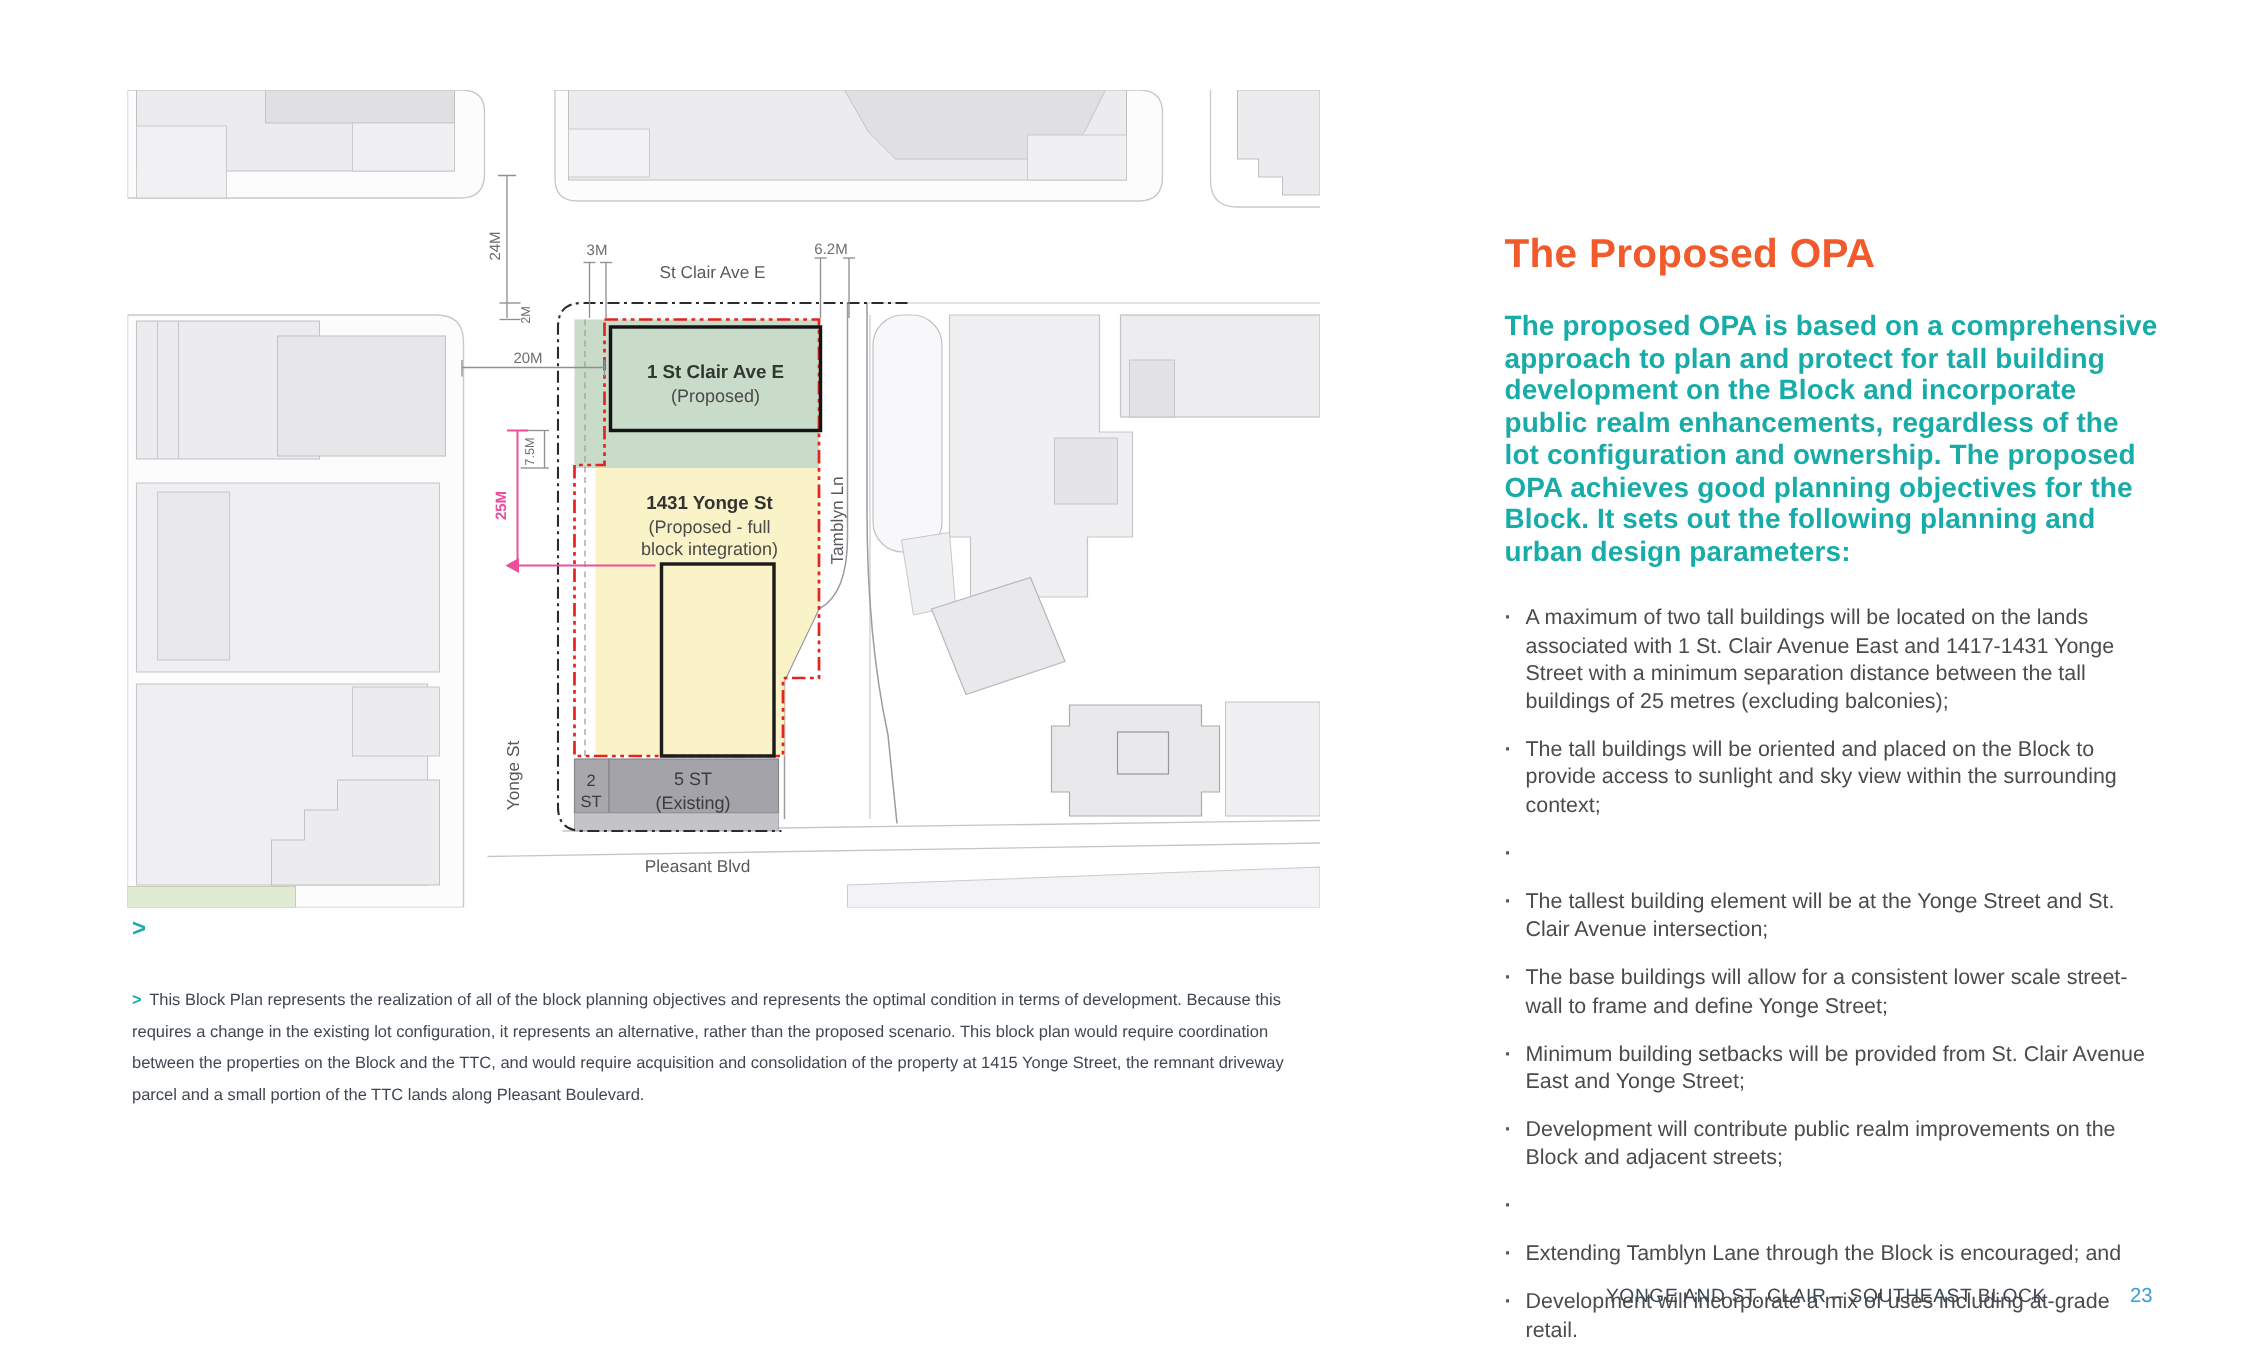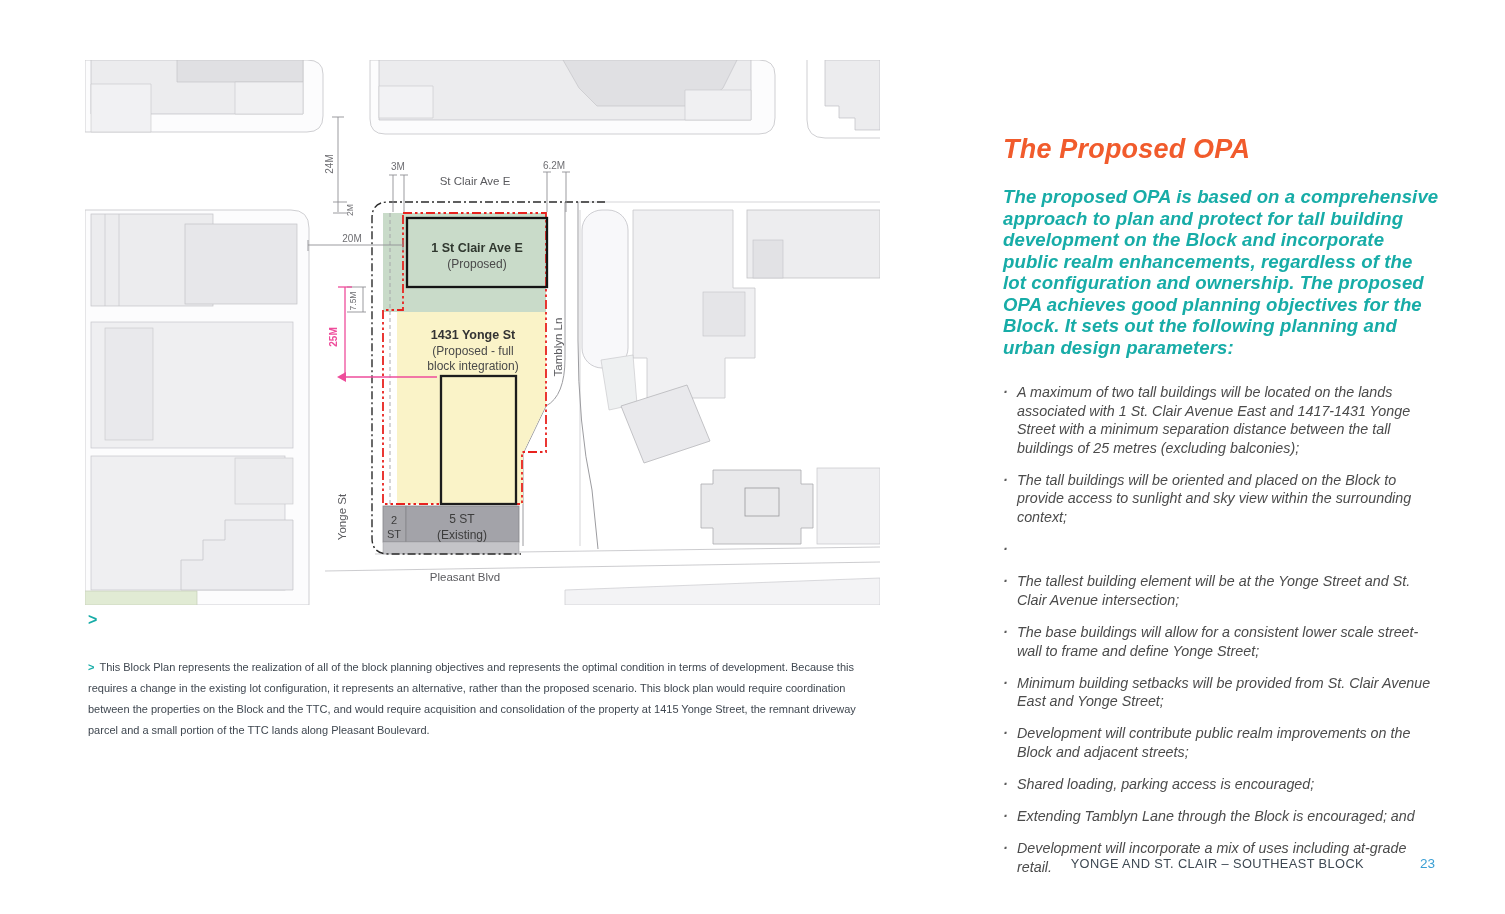--- a/index.html
+++ b/index.html
@@ -8,21 +8,21 @@
   .map-wrap{position:absolute;left:85px;top:60px;width:795px;height:545px;}
   svg text{font-family:"Liberation Sans",sans-serif;}
 
   .fig-caption{position:absolute;left:88px;top:611px;width:700px;display:flex;align-items:flex-start;}
   .fig-caption .marker{color:#17aca7;font-weight:bold;font-size:16px;line-height:18px;margin-right:7px;}
   .fig-caption .cap-text{color:#1c2b39;font-weight:bold;font-size:14.5px;line-height:18px;letter-spacing:.1px;}
 
   .fig-body{position:absolute;left:88px;top:657px;width:784px;font-size:11px;line-height:21px;color:#3f4750;}
   .fig-body .marker{color:#17aca7;font-weight:bold;margin-right:5px;}
 
-  .article{position:absolute;left:1003px;top:134px;width:437px;font-style:italic;}
+  .article{position:absolute;left:1003px;top:154px;width:437px;}
   .article h1{margin:0;font-size:27px;font-weight:800;color:#f15b2c;letter-spacing:.2px;}
   .article .intro{margin-top:21px;font-size:18.6px;font-weight:bold;color:#17aca7;line-height:21.5px;letter-spacing:.1px;}
   .article ul{list-style:none;margin:25px 0 0 0;padding:0;}
   .article li{display:flex;margin-bottom:13.5px;font-size:14.3px;line-height:18.6px;color:#4b4b4b;}
   .article li .dot{width:14px;flex:0 0 14px;color:#5a5a5a;font-weight:bold;}
 
   .footer{position:absolute;right:70px;top:856px;display:flex;align-items:baseline;gap:28px;}
   .footer .ftitle{color:#3d4852;font-size:12.8px;letter-spacing:.4px;margin-right:28px;}
   .footer .fnum{color:#3a9fd4;font-size:13.5px;}
 </style>
@@ -198,21 +198,20 @@
       <li>
           <span class="dot">·</span>
           <span>Minimum building setbacks will be provided from St. Clair Avenue East and Yonge Street;</span>
         </li>
       <li>
           <span class="dot">·</span>
           <span>Development will contribute public realm improvements on the Block and adjacent streets;</span>
         </li>
       <li>
           <span class="dot">·</span>
-          <span>Shared loading, parking access is encouraged;</span>
         </li>
       <li>
           <span class="dot">·</span>
           <span>Extending Tamblyn Lane through the Block is encouraged; and</span>
         </li>
       <li>
           <span class="dot">·</span>
           <span>Development will incorporate a mix of uses including at-grade retail.</span>
         </li>
     </ul>

